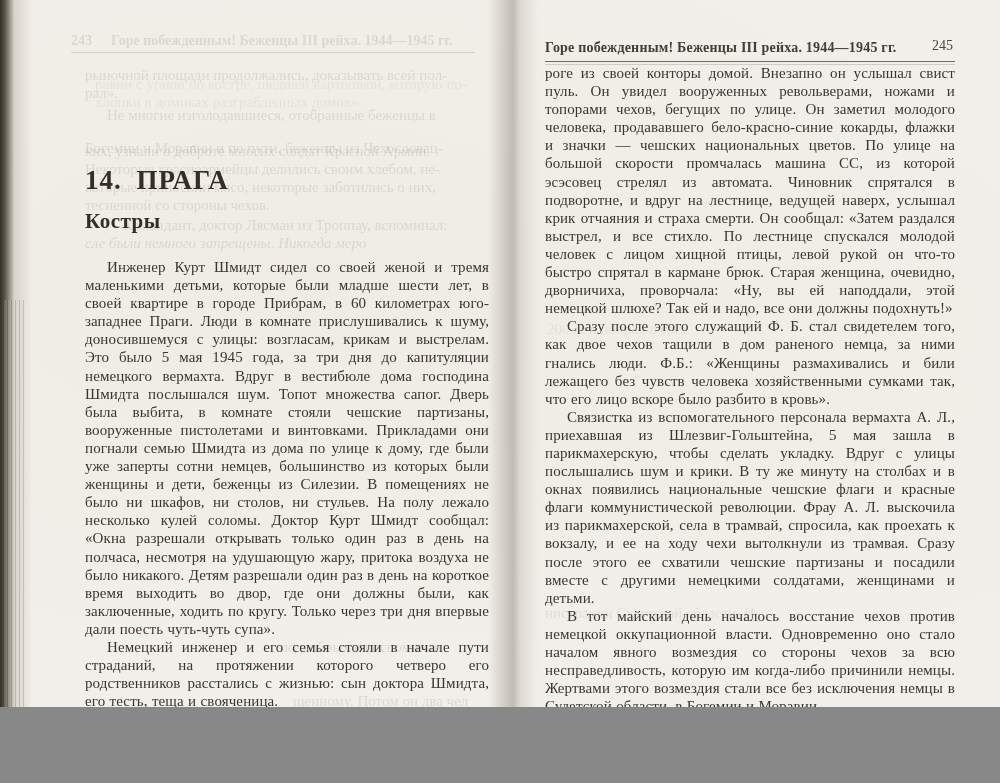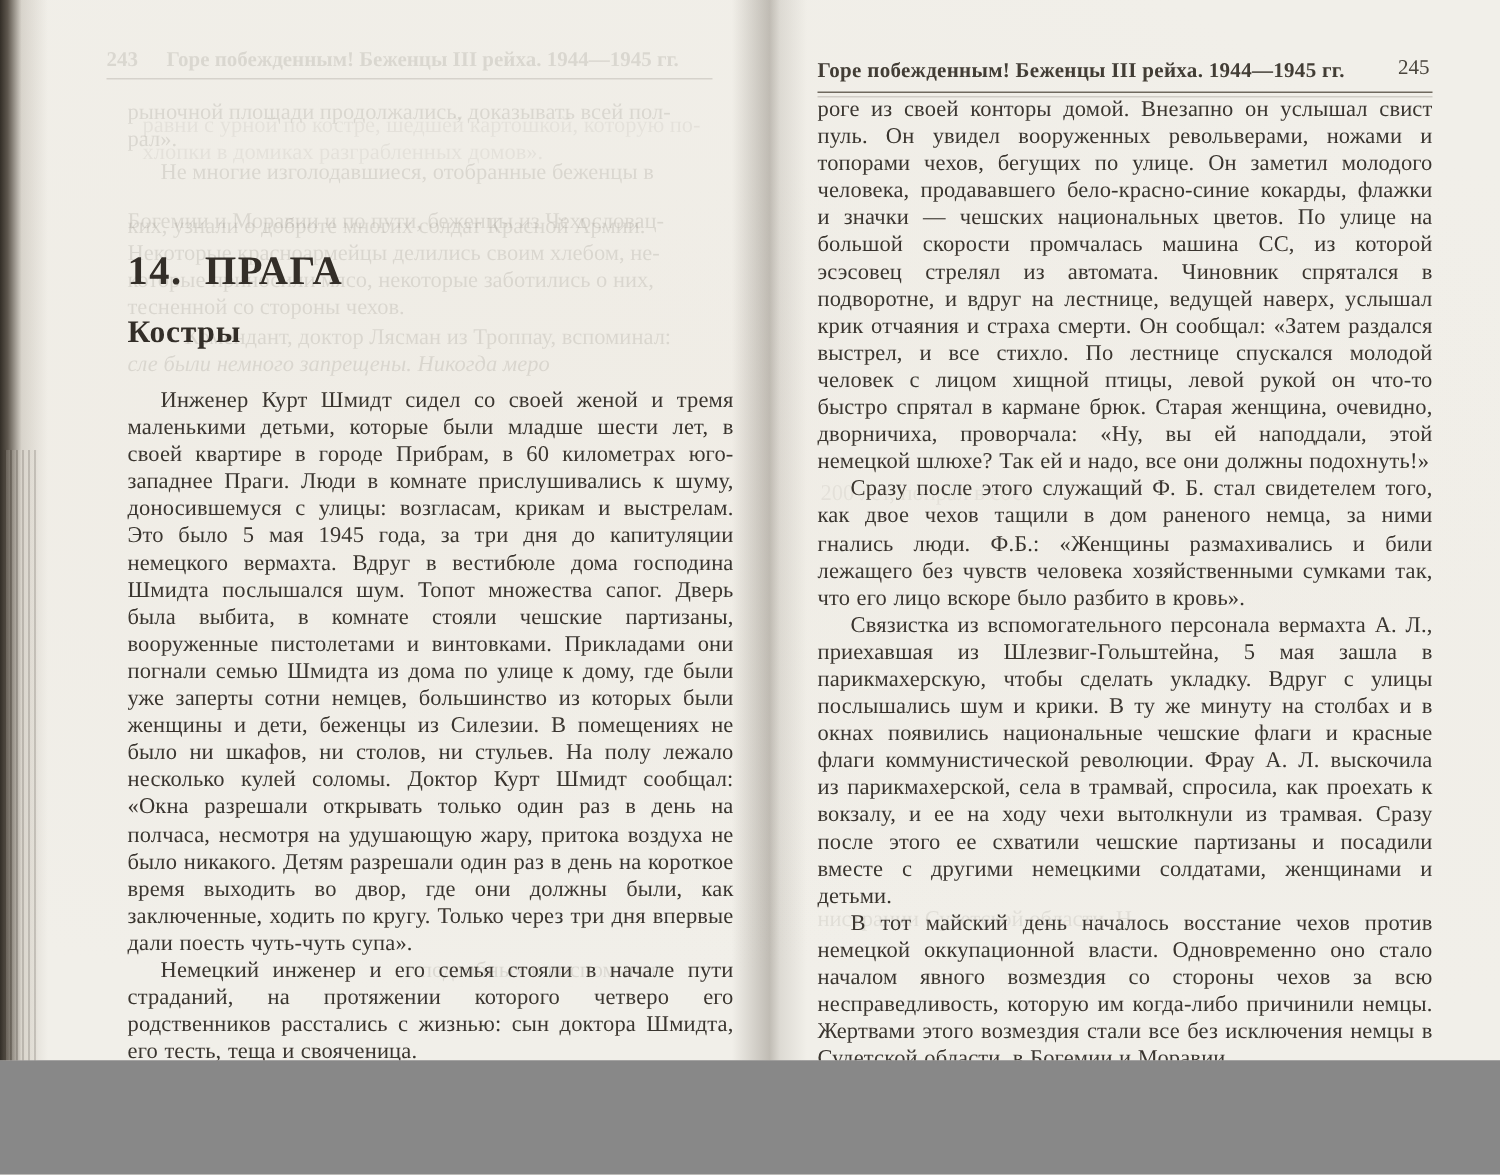--- a/index.html
+++ b/index.html
@@ -100,20 +100,21 @@
     <div class="ghost ghost-faint" style="left:10px;top:93px;">хлопки в домиках разграбленных домов».</div>
     <div class="ghost" style="left:22px;top:106px;">Не многие изголодавшиеся, отобранные беженцы в</div>
     <div class="ghost" style="left:0;top:139px;">Богемии и Моравии и по пути, беженцы из Чехословац-</div>
     <div class="ghost" style="left:0;top:160px;">Некоторые красноармейцы делились своим хлебом, не-</div>
     <div class="ghost" style="left:0;top:142px;">ких, узнали о доброте многих солдат Красной Армии.</div>
     <div class="ghost" style="left:0;top:178px;">которые приносили мясо, некоторые заботились о них,</div>
     <div class="ghost" style="left:0;top:196px;">тесненной со стороны чехов.</div>
     <div class="ghost" style="left:22px;top:216px;margin-left:16px;">Комендант, доктор Лясман из Троппау, вспоминал:</div>
     <div class="ghost" style="left:0;top:234px;font-style:italic;">сле были немного запрещены. Никогда меро</div>
     <div class="ghost" style="left:195px;top:638px;">подсобных к воспоминан</div>
+    <div class="ghost" style="left:208px;top:692px;">щенному. Потом он два чел</div>
 
     <h1 class="chapter-title">14. ПРАГА</h1>
     <h2 class="section-title">Костры</h2>
 
     <div class="body-block">
       <p>Инженер Курт Шмидт сидел со своей женой и тремя маленькими детьми, которые были младше шести лет, в своей квартире в городе Прибрам, в 60 километрах юго-западнее Праги. Люди в комнате прислушивались к шуму, доносившемуся с улицы: возгласам, крикам и выстрелам. Это было 5 мая 1945 года, за три дня до капитуляции немецкого вермахта. Вдруг в вестибюле дома господина Шмидта послышался шум. Топот множества сапог. Дверь была выбита, в комнате стояли чешские партизаны, вооруженные пистолетами и винтовками. Прикладами они погнали семью Шмидта из дома по улице к дому, где были уже заперты сотни немцев, большинство из которых были женщины и дети, беженцы из Силезии. В помещениях не было ни шкафов, ни столов, ни стульев. На полу лежало несколько кулей соломы. Доктор Курт Шмидт сообщал: «Окна разрешали открывать только один раз в день на полчаса, несмотря на удушающую жару, притока воздуха не было никакого. Детям разрешали один раз в день на короткое время выходить во двор, где они должны были, как заключенные, ходить по кругу. Только через три дня впервые дали поесть чуть-чуть супа».</p>
       <p>Немецкий инженер и его семья стояли в начале пути страданий, на протяжении которого четверо его родственников расстались с жизнью: сын доктора Шмидта, его тесть, теща и свояченица.</p>
     </div>
   </div>
 

